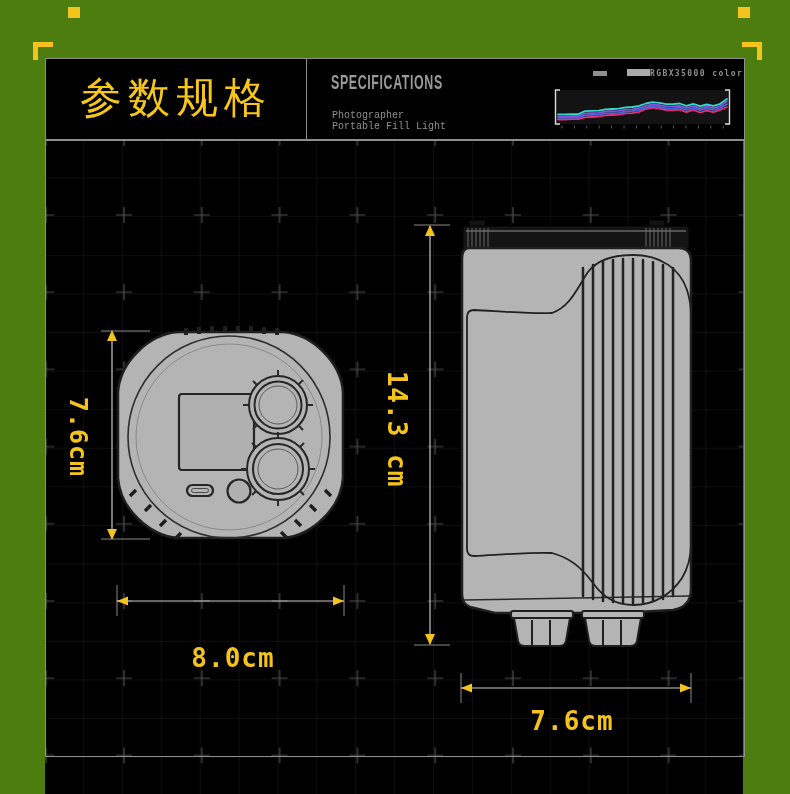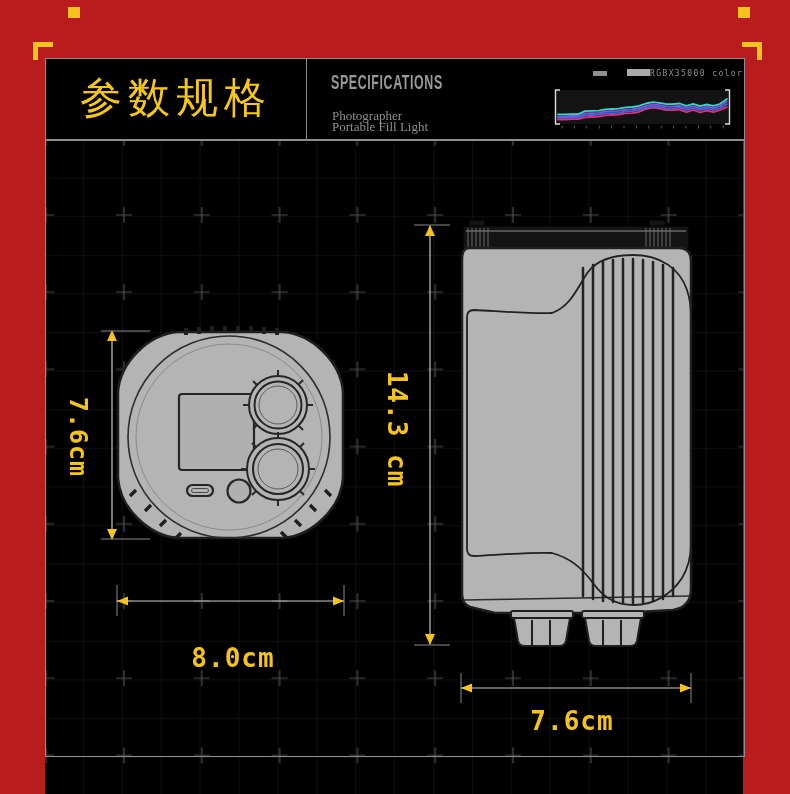--- a/index.html
+++ b/index.html
@@ -1,39 +1,39 @@
 <!DOCTYPE html>
 <html><head>
 <meta charset="utf-8">
 <style>
   html,body{margin:0;padding:0;background:#000;}
-  #page{position:relative;width:790px;height:794px;background:#b91c1c;overflow:hidden;
+  #page{position:relative;width:790px;height:794px;background:#4d7c0f;overflow:hidden;
         font-family:"DejaVu Sans",sans-serif;}
   .abs{position:absolute;}
 
   
   .topmark{position:absolute;width:12px;height:11px;background:#F5C41C;}
   .bracket{position:absolute;width:15px;height:13px;border-top:5px solid #F5C41C;}
   .bracket.bl{border-left:5px solid #F5C41C;}
   .bracket.br{border-right:5px solid #F5C41C;}
 
   
   #header-box{position:absolute;left:45px;top:58px;width:698px;height:80px;
               border:1px solid #8e8e8e;background:#000;}
   #page-title{position:absolute;left:34px;top:13px;font-size:42px;line-height:52px;
               color:#F6C619;letter-spacing:6px;font-weight:500;}
   #header-divider{position:absolute;left:260px;top:0;width:1px;height:80px;background:#8e8e8e;}
   #spec-heading{position:absolute;left:285px;top:12px;font-size:20px;font-weight:700;
                 color:#9a9a9a;letter-spacing:1px;transform:scaleX(0.62);transform-origin:left top;
                 font-family:"Liberation Sans",sans-serif;white-space:nowrap;}
-  #caption{position:absolute;left:286px;top:51px;font-size:13px;line-height:11px;color:#8f8f8f;
-           font-family:Liberation Serif, serif;}
+  #caption{position:absolute;left:286px;top:51px;font-size:10px;line-height:11px;color:#8f8f8f;
+           font-family:Liberation Mono, monospace;}
   .legend-dash{position:absolute;background:#9a9a9a;}
   #legend-label{position:absolute;left:604px;top:10px;font-size:8px;color:#8f8f8f;
-                font-family:"DejaVu Sans Mono",monospace;letter-spacing:1.4px;white-space:nowrap;}
+                font-family:"DejaVu Sans Mono",monospace;letter-spacing:1.4px;white-space:nowrap;font-weight:bold;}
   #spectrum-chart{position:absolute;left:508px;top:28px;}
 
   
   #grid-svg{position:absolute;left:45px;top:140px;}
   #drawing-frame{position:absolute;left:45px;top:140px;width:698px;height:615px;
                  border:1px solid #8e8e8e;}
 
   
   .dim-label{position:absolute;color:#F5C41C;font-family:"DejaVu Sans Mono",monospace;
              font-weight:700;font-size:26px;letter-spacing:1px;white-space:nowrap;

